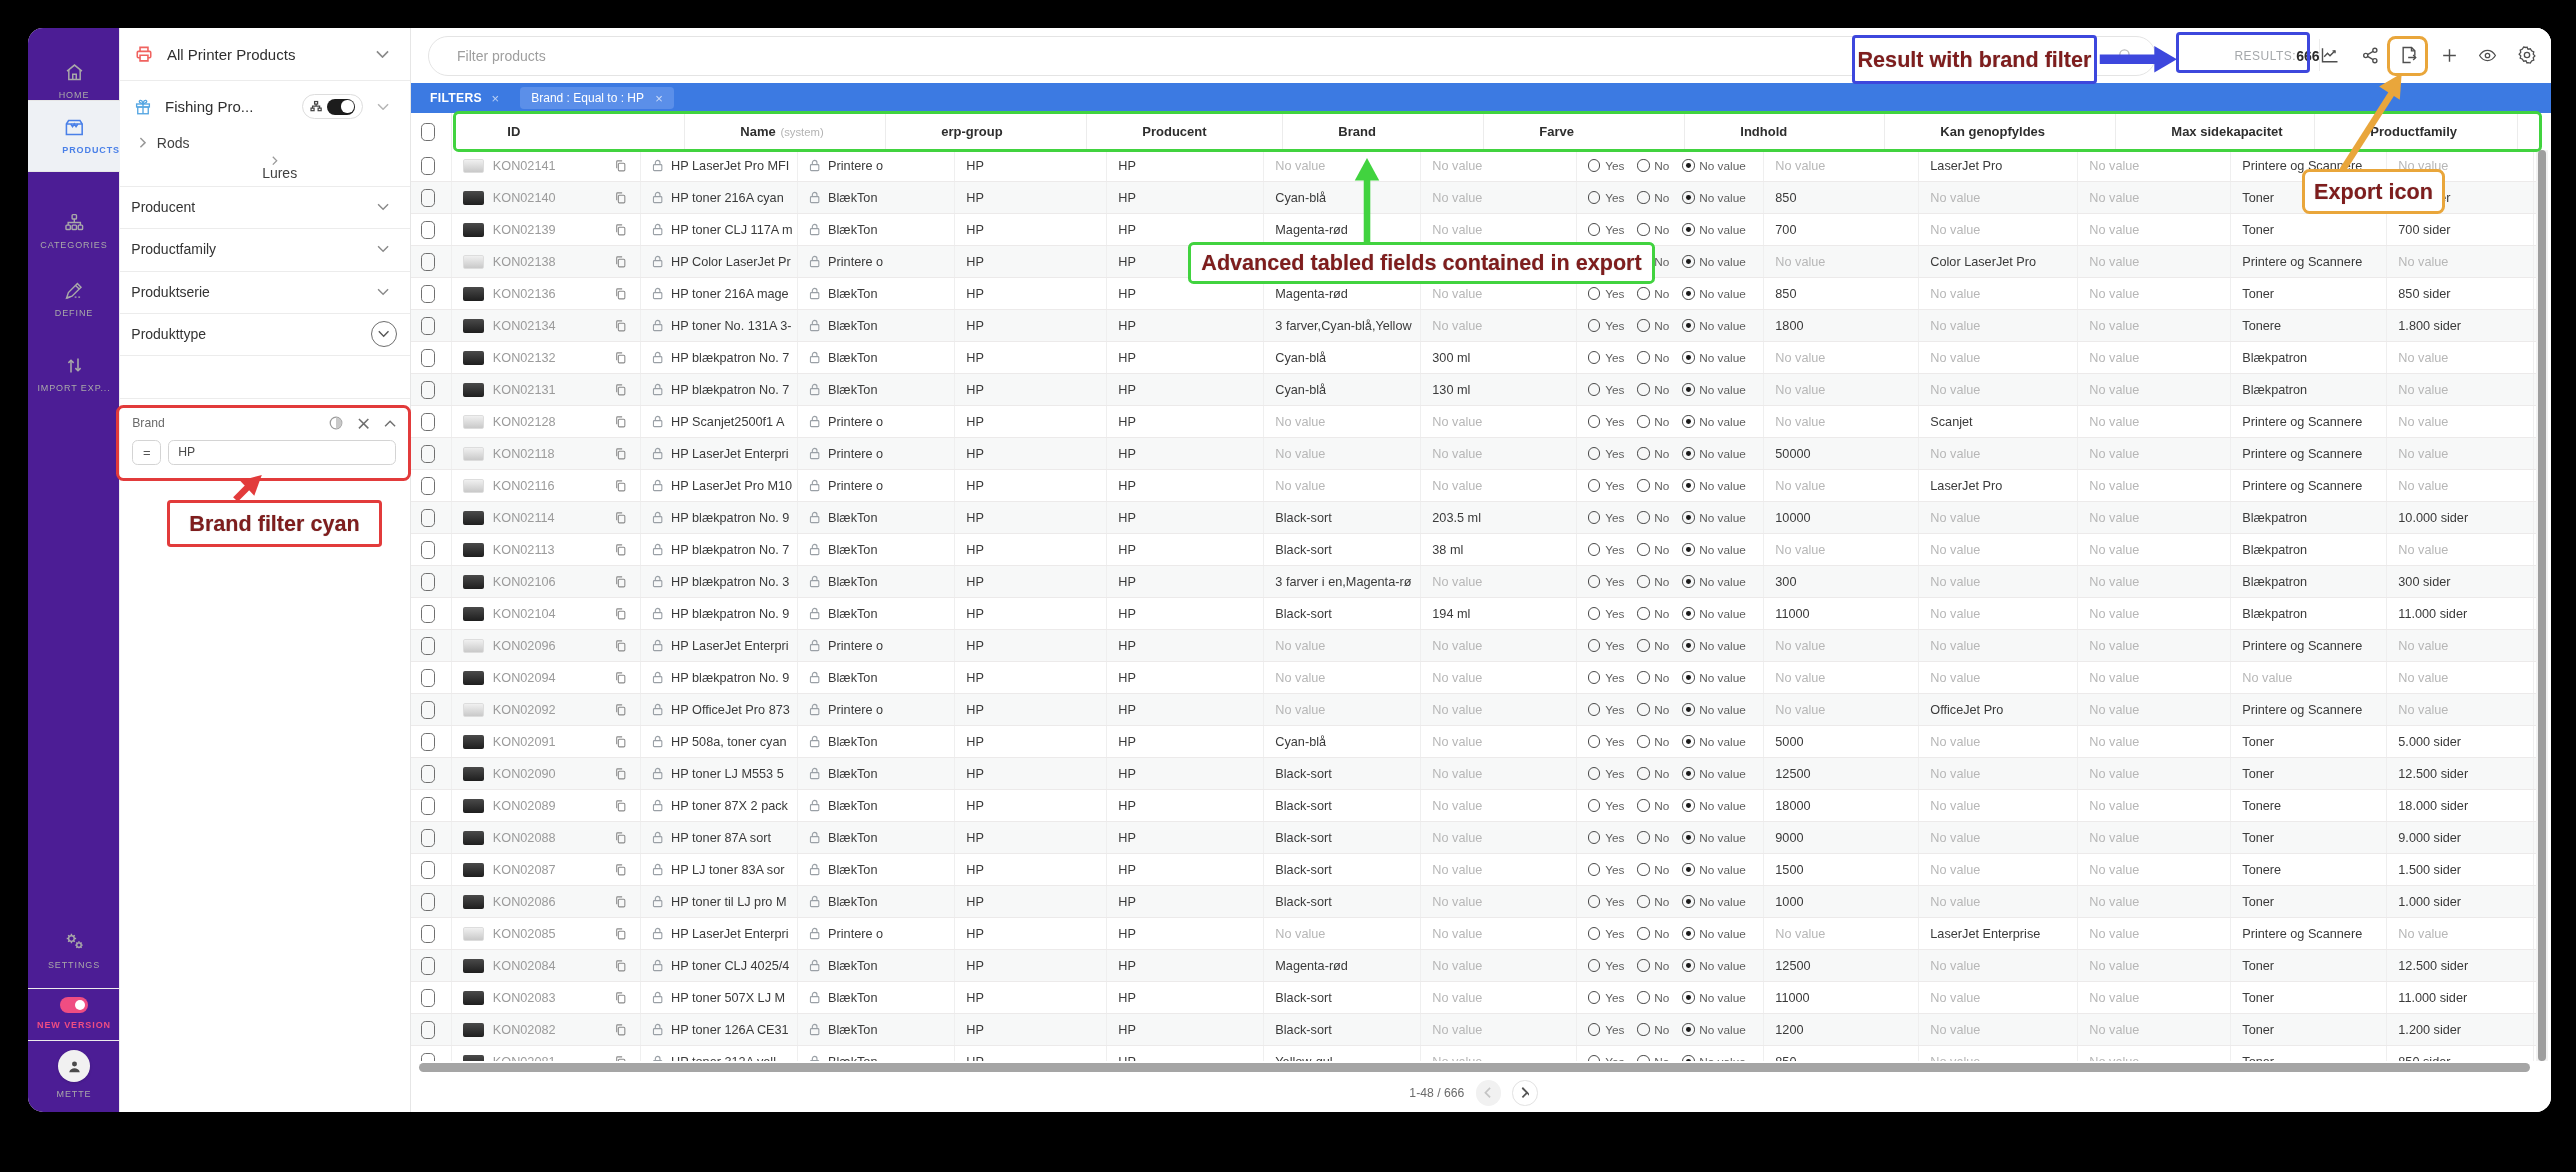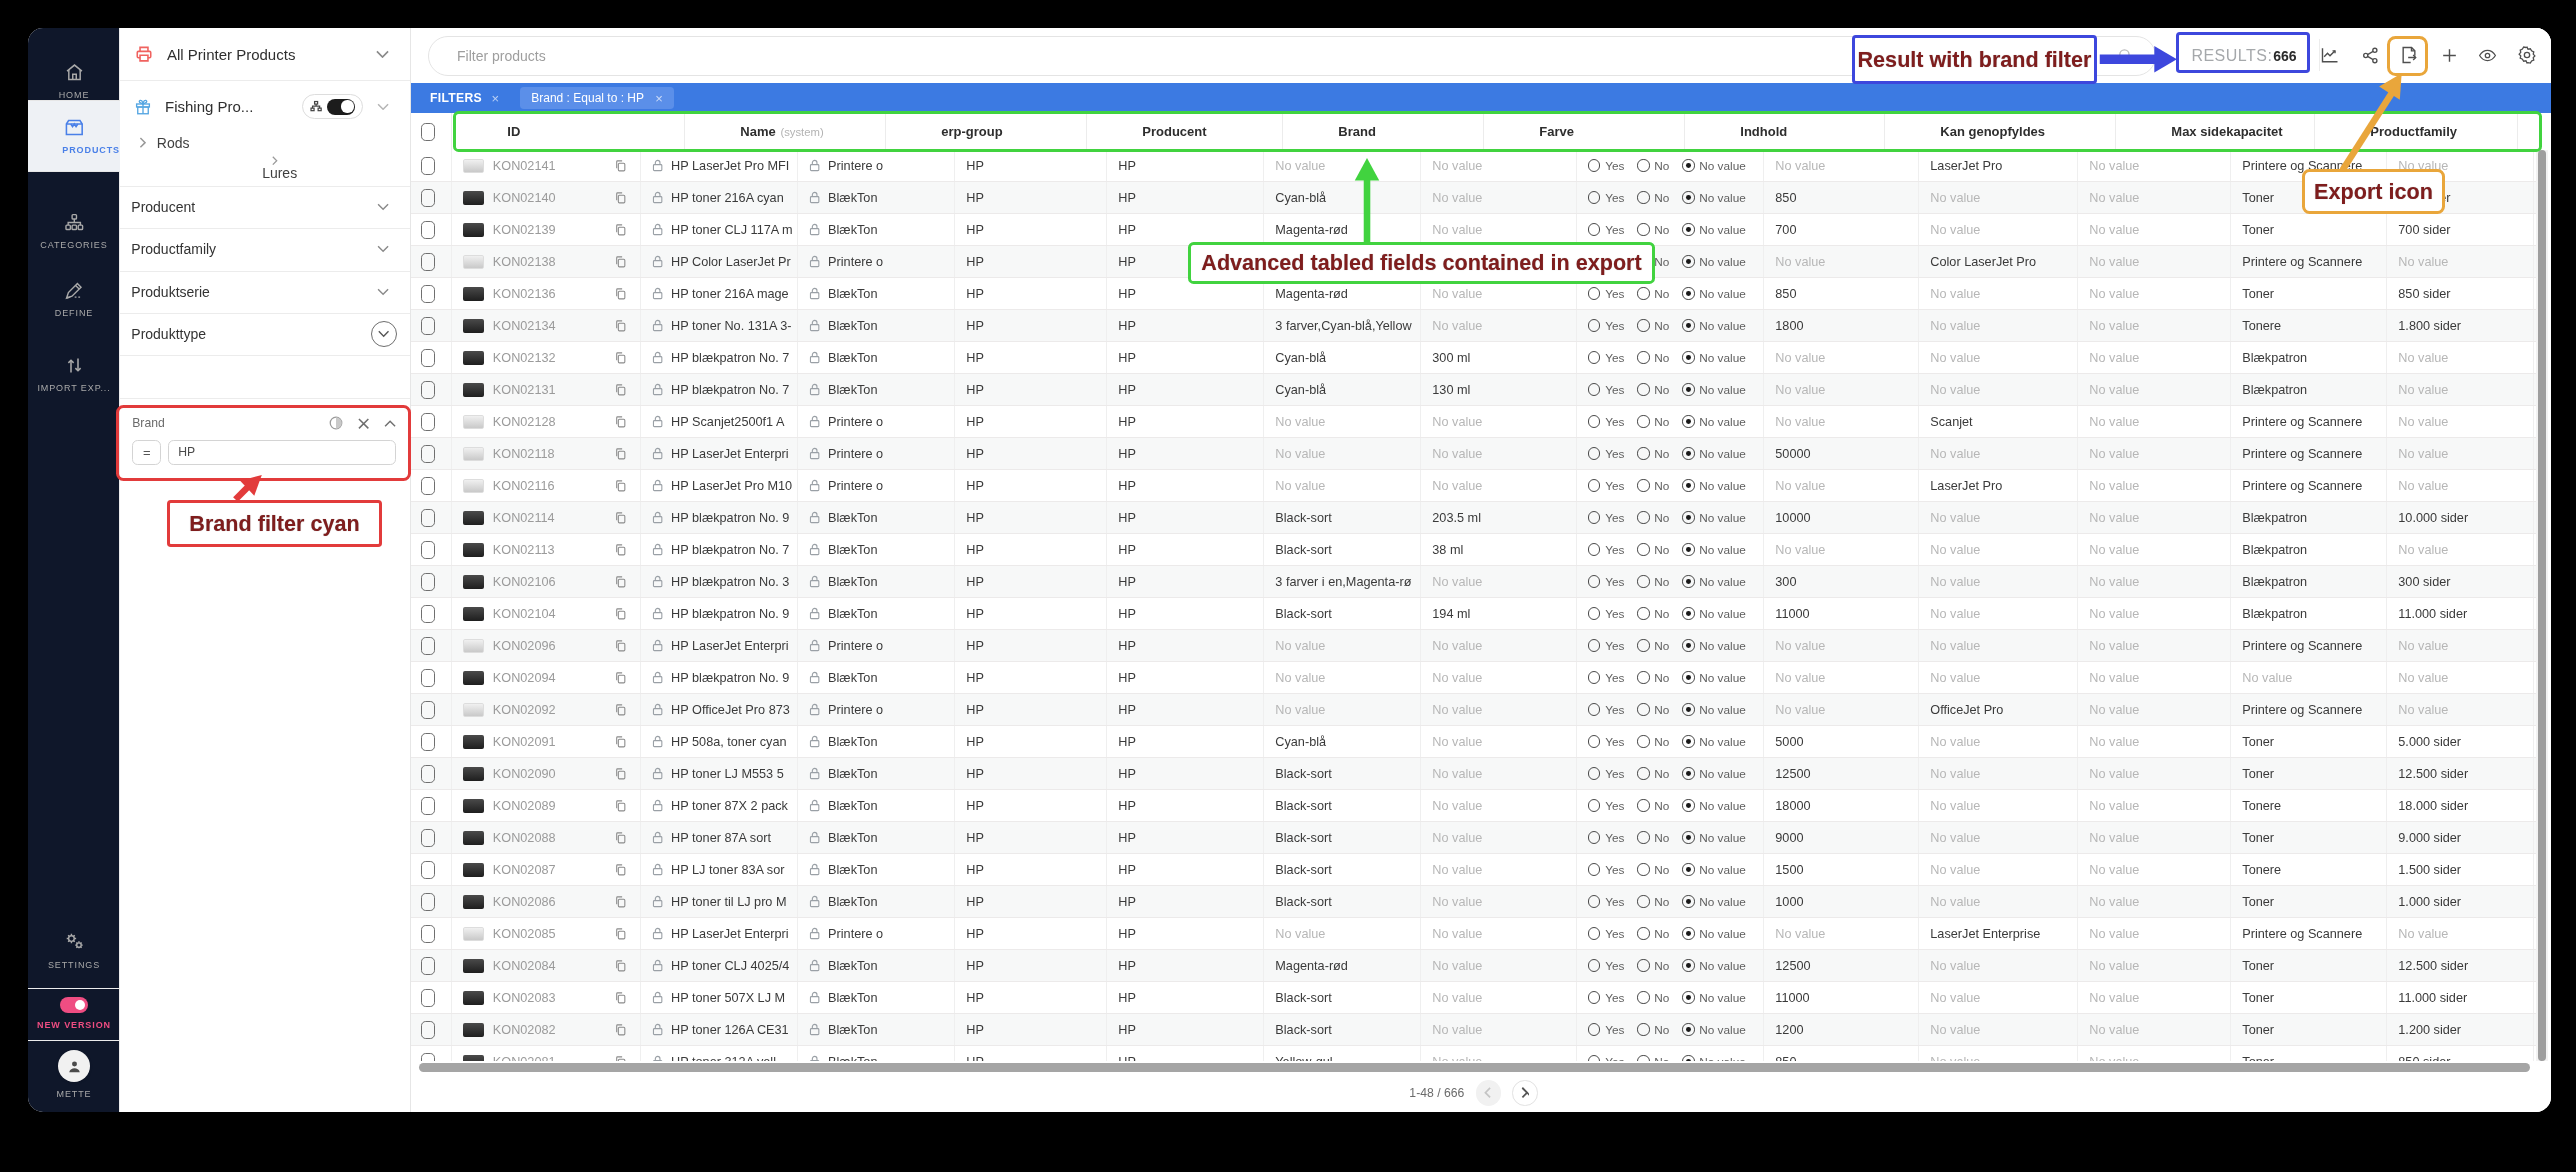--- a/index.html
+++ b/index.html
@@ -1,21 +1,21 @@
 <!DOCTYPE html>
 <html style="font-size:15px"><head>
 <meta charset="utf-8">
 <style>
   * { margin:0; padding:0; box-sizing:border-box; }
   html,body { width:2576px; height:1172px; background:#000; font-family:"Liberation Sans", sans-serif; overflow:hidden; position:relative; }
 
   .window { position:absolute; left:28px; top:28px; width:2523px; height:1084px; background:#fff; border-radius:15px; overflow:hidden; }
 
   
-  .rail { position:absolute; left:0; top:0; width:92px; height:100%; background:#0f172a; border-right:0.9px solid #ececec; }
+  .rail { position:absolute; left:0; top:0; width:92px; height:100%; background:#4c1d95; border-right:0.9px solid #ececec; }
   .rail-item { position:absolute; left:0; width:92px; text-align:center; color:#a9a9a9; }
   .rail-item .ric { display:block; margin:0 auto 6.6px; }
   .rail-label { font-size:9px; letter-spacing:0.9px; color:#a9a9a9; font-weight:500; }
   .rail-item.active-block { background:#eef1f5; border-top:0.9px solid #e6e6e6; border-bottom:0.9px solid #e6e6e6; }
   .rail-item.active-block .rail-label { color:#4a80e8; font-weight:700;text-align:right; }
   .rail-divider { position:absolute; left:0; width:92px; height:0.9px; background:#ececec; }
   .newversion .rail-label { color:#ef4d82; font-weight:700; }
   .toggle-pink { display:inline-block; width:28px; height:16px; border-radius:940px; background:#ef4d82; position:relative; }
   .toggle-pink::after { content:""; position:absolute; right:2.8px; top:2.8px; width:10.3px; height:10.3px; border-radius:50%; background:#fff; }
   .avatar { width:32px; height:32px; border-radius:50%; background:#f1f1f1; box-shadow:0 0.9px 2.8px rgba(0,0,0,.15); display:flex; align-items:center; justify-content:center; margin:0 auto 6.6px; }
@@ -42,21 +42,21 @@
   .eq-btn { width:29px; height:25.4px; border:0.9px solid #d4d4d4; border-radius:5.6px; display:flex; align-items:center; justify-content:center; font-size:13px; color:#555; background:#fff; }
   .brand-input { flex:1; height:25.4px; border:0.9px solid #d4d4d4; border-radius:5.6px; background:#fff; font-size:12.2px; color:#4a4a4a; padding:0 9.4px; display:flex; align-items:center; }
 
   
   .main { position:absolute; left:383px; top:0; width:2140px; height:100%; background:#fff; }
 
   .topbar { position:absolute; left:0; top:0; width:100%; height:55px; background:#fff; }
   .search-pill { position:absolute; left:17px; top:7.5px; width:1728px; height:40px; border:1.4px solid #e4e4e4; border-radius:24.5px; background:#fff; display:flex; align-items:center; padding:0 21px 0 28px; }
   .search-ph { font-size:14px; color:#9e9e9e; }
   .results-box { position:absolute; left:1771px; top:7.5px; width:124px; height:40px; display:flex; align-items:center; justify-content:space-between; padding:0 9.4px; }
-  .results-label { font-size:16px; color:#a5a8ab; letter-spacing:0.5px; }
+  .results-label { font-size:12px; color:#a5a8ab; letter-spacing:0.5px;margin-left:43px; }
   .results-value { font-size:14px; color:#2b2b2b; font-weight:700; }
   .topbar-div { position:absolute; left:1908px; top:11.3px; width:0.9px; height:32px; background:#ececec; }
   .tb-icon { position:absolute; top:15px; width:24.5px; height:24.5px; display:flex; align-items:center; justify-content:center; color:#4f4f4f; }
 
   .filtersbar { position:absolute; left:0; top:55px; width:100%; height:30px; background:#3c7ae2; display:flex; align-items:center; padding:0 0 0 19px; }
   .filters-label { font-size:12.2px; font-weight:700; color:#fff; letter-spacing:0.3px; }
   .filters-x { color:rgba(255,255,255,.65); font-size:13px; margin-left:9.4px; }
   .chip { margin-left:21px; background:#5b8fe9; border-radius:3.8px; height:22.6px; display:flex; align-items:center; padding:0 11.3px; gap:11.3px; }
   .chip-label { font-size:12px; font-weight:400; color:#fff; }
   .chip-x { color:#cddcf8; font-size:13px; }

